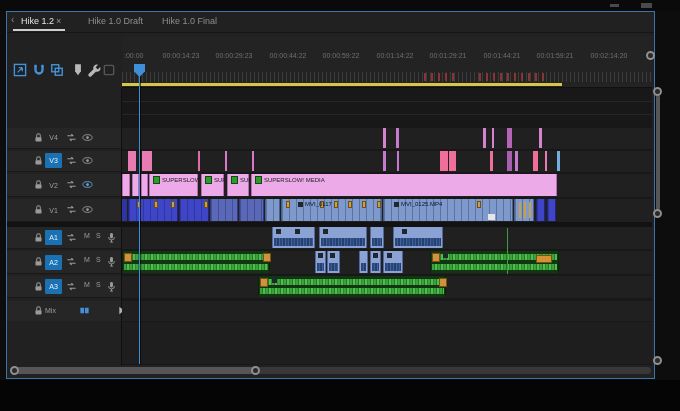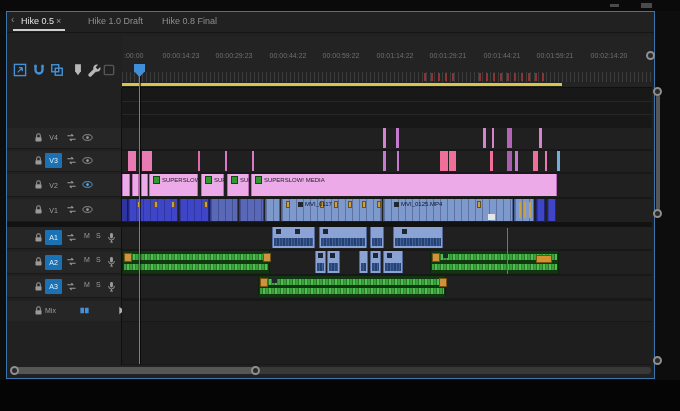--- a/index.html
+++ b/index.html
@@ -131,25 +131,25 @@
     <symbol id="i-box" viewBox="0 0 12 12">
         <rect x="2" y="2" width="8" height="8" rx="1" fill="none" stroke="currentColor" stroke-width="1.2"></rect>
       </symbol>
     <symbol id="i-pan" viewBox="0 0 12 12">
         <rect x="1.5" y="3" width="4" height="6" fill="currentColor"></rect>
         <rect x="6.5" y="3" width="4" height="6" fill="currentColor"></rect>
       </symbol>
   </svg>
 
   <span class="abs tabchev" style="left:11px;">‹</span>
-  <span class="abs tab active" style="left:21px;">Hike 0.5</span>
+  <span class="abs tab active" style="left:21px;">Hike 1.2</span>
   <span class="abs tabclose" style="left:56px;">×</span>
   <div class="abs" id="tab-underline"></div>
   <span class="abs tab inactive" style="left:88px;">Hike 1.0 Draft</span>
-  <span class="abs tab inactive" style="left:162px;">Hike 0.8 Final</span>
+  <span class="abs tab inactive" style="left:162px;">Hike 1.0 Final</span>
   <div class="abs" id="tabbar-sep"></div>
 
 
   <span class="abs tool" style="left:13px;color:#4392d8">
       <svg>
         <use href="#i-nest"></use>
       </svg>
     </span>
   <span class="abs tool" style="left:32px;color:#4392d8">
       <svg>

